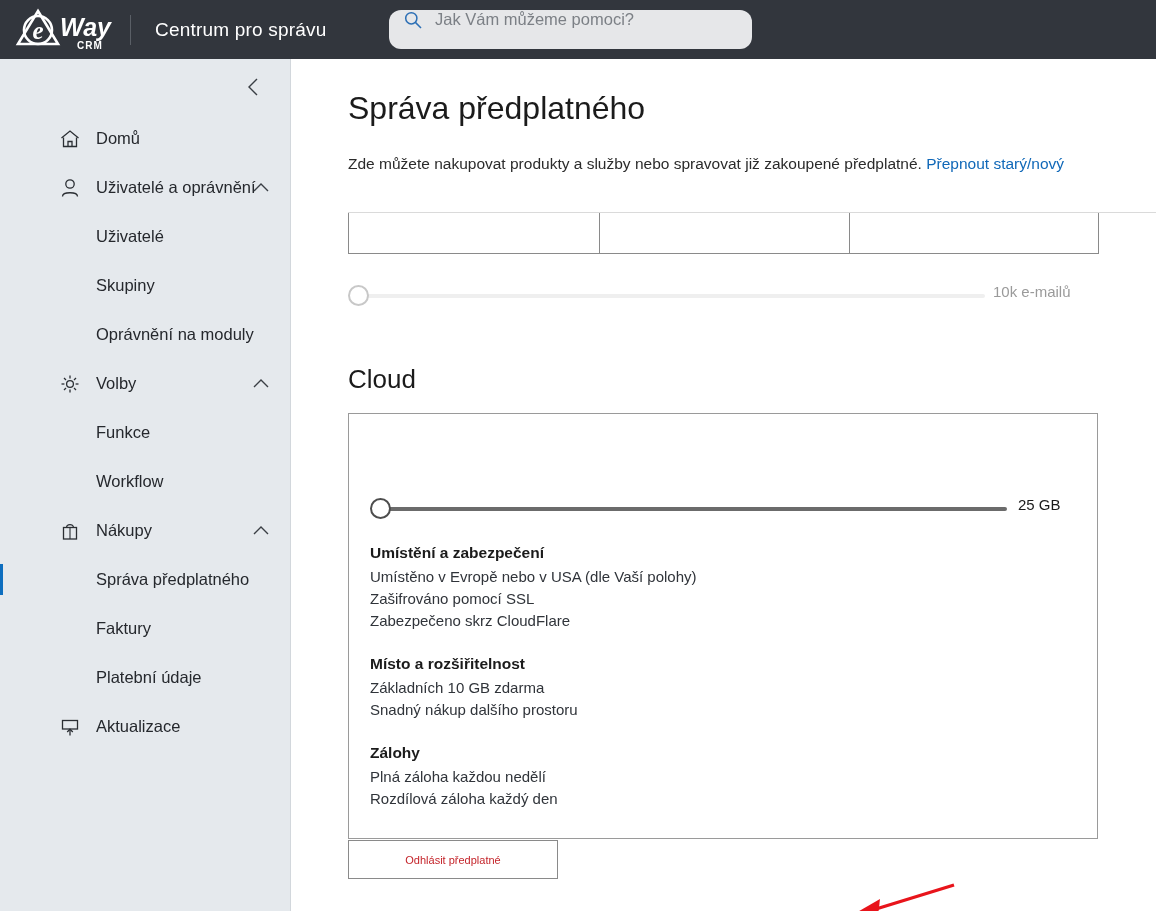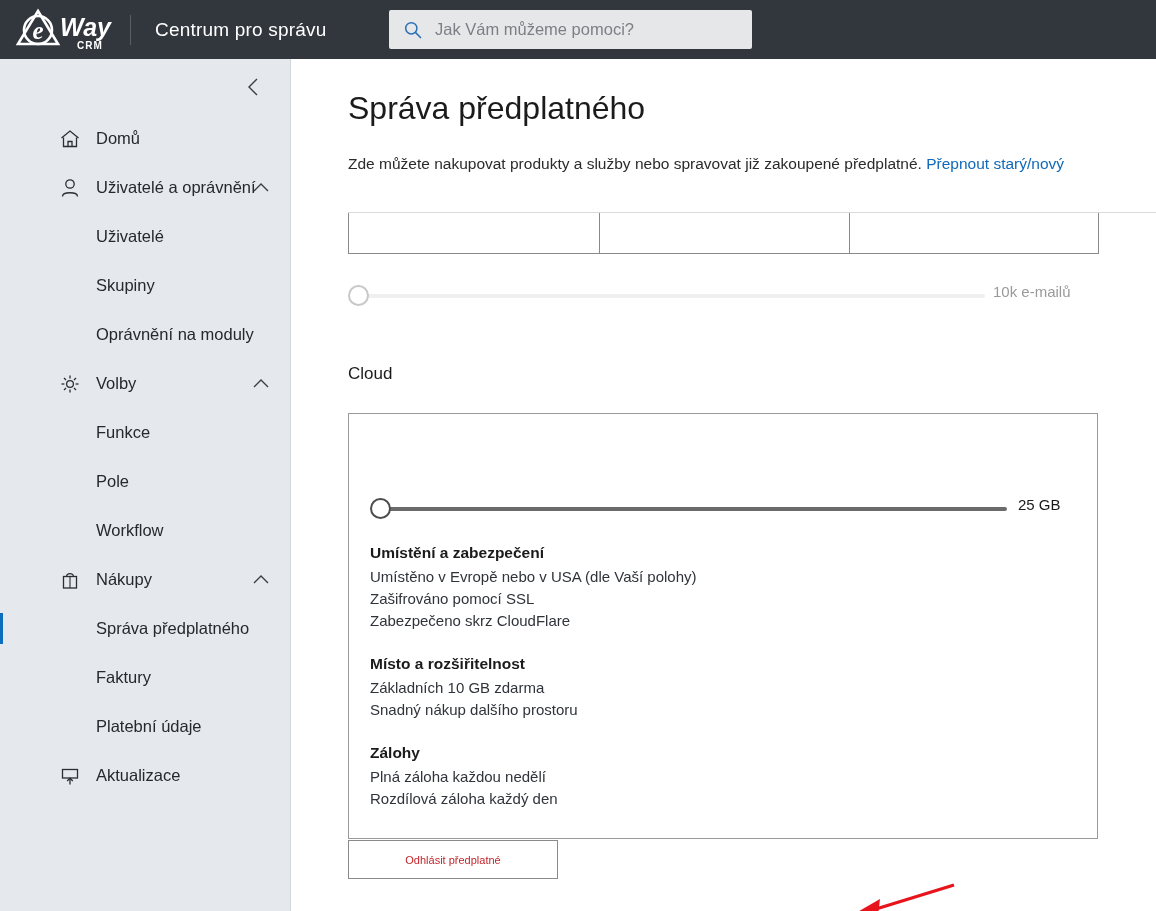--- a/index.html
+++ b/index.html
@@ -27,22 +27,22 @@
   #topbar-divider {
     width: 1px; height: 30px; background: #5a5f66; margin-right: 0;
   }
   #app-title {
     color: #ffffff; font-size: 19px; letter-spacing: .2px;
     padding-left: 24px; white-space: nowrap;
   }
   #search-box {
     position: absolute; left: 389px; top: 10px;
     width: 363px; height: 39px;
-    background: #e6e7e9; border-radius: 2px;
-    display: flex; align-items: center; padding-left: 14px;
+    background: #e6e7e9; border-radius: 12px;
+    display: flex; padding-left: 14px;
     cursor: text;
   }
   #search-icon { width: 20px; height: 20px; flex: 0 0 20px; }
   #search-placeholder {
     color: #7c8086; font-size: 16.5px; padding-left: 12px; white-space: nowrap;
   }
 
   
   #sidebar {
     position: absolute; left: 0; top: 59px; width: 291px; height: 852px;
@@ -126,21 +126,21 @@
   }
   .sl-val {
     position: absolute; top: -2px; font-size: 15px; white-space: nowrap;
   }
   #slider-top .sl-track { width: 620px; background: #efefef; }
   #slider-top .sl-thumb { border: 2px solid #c8c8c8; }
   #slider-top .sl-val { left: 645px; color: #9a9a9a; }
 
   #cloud-heading {
     position: absolute; left: 57px; top: 305px;
-    font-size: 17px; color: #1b1b1b; margin: 0; font-weight: normal;
+    font-size: 26px; color: #1b1b1b; margin: 0; font-weight: normal;
   }
   #cloud-card {
     position: absolute; left: 57px; top: 354px;
     width: 750px; height: 426px;
     border: 1px solid #9a9a9a; background: #fff; text-decoration: underline;
   }
   #slider-cloud {
     position: absolute; left: 21px; top: 84px; width: 700px; height: 22px;
   }
   #slider-cloud .sl-track { width: 620px; background: #6b6b6b; }
@@ -272,23 +272,20 @@
         <svg width="18" height="18" viewBox="0 0 18 18">
           <polyline points="2,12 9,5 16,12" fill="none" stroke="#3a3f45" stroke-width="1.4"></polyline>
         </svg>
       </span>
     </div>
 
     <div class="nav-row sub">
       <span class="lbl">Funkce</span>
     </div>
     <div class="nav-row sub">
-      <span class="lbl">Pole</span>
-    </div>
-    <div class="nav-row sub">
       <span class="lbl">Workflow</span>
     </div>
 
     <div class="nav-row top">
       <span class="ico">
         <svg width="22" height="22" viewBox="0 0 22 22">
           <rect x="4.5" y="7.5" width="13" height="11.5" fill="none" stroke="#2a2e33" stroke-width="1.3"></rect>
           <path d="M7.6 7.5 C7.6 3.6 14.4 3.6 14.4 7.5" fill="none" stroke="#2a2e33" stroke-width="1.3"></path>
           <line x1="11" y1="7.5" x2="11" y2="19" stroke="#2a2e33" stroke-width="1.1"></line>
         </svg>

